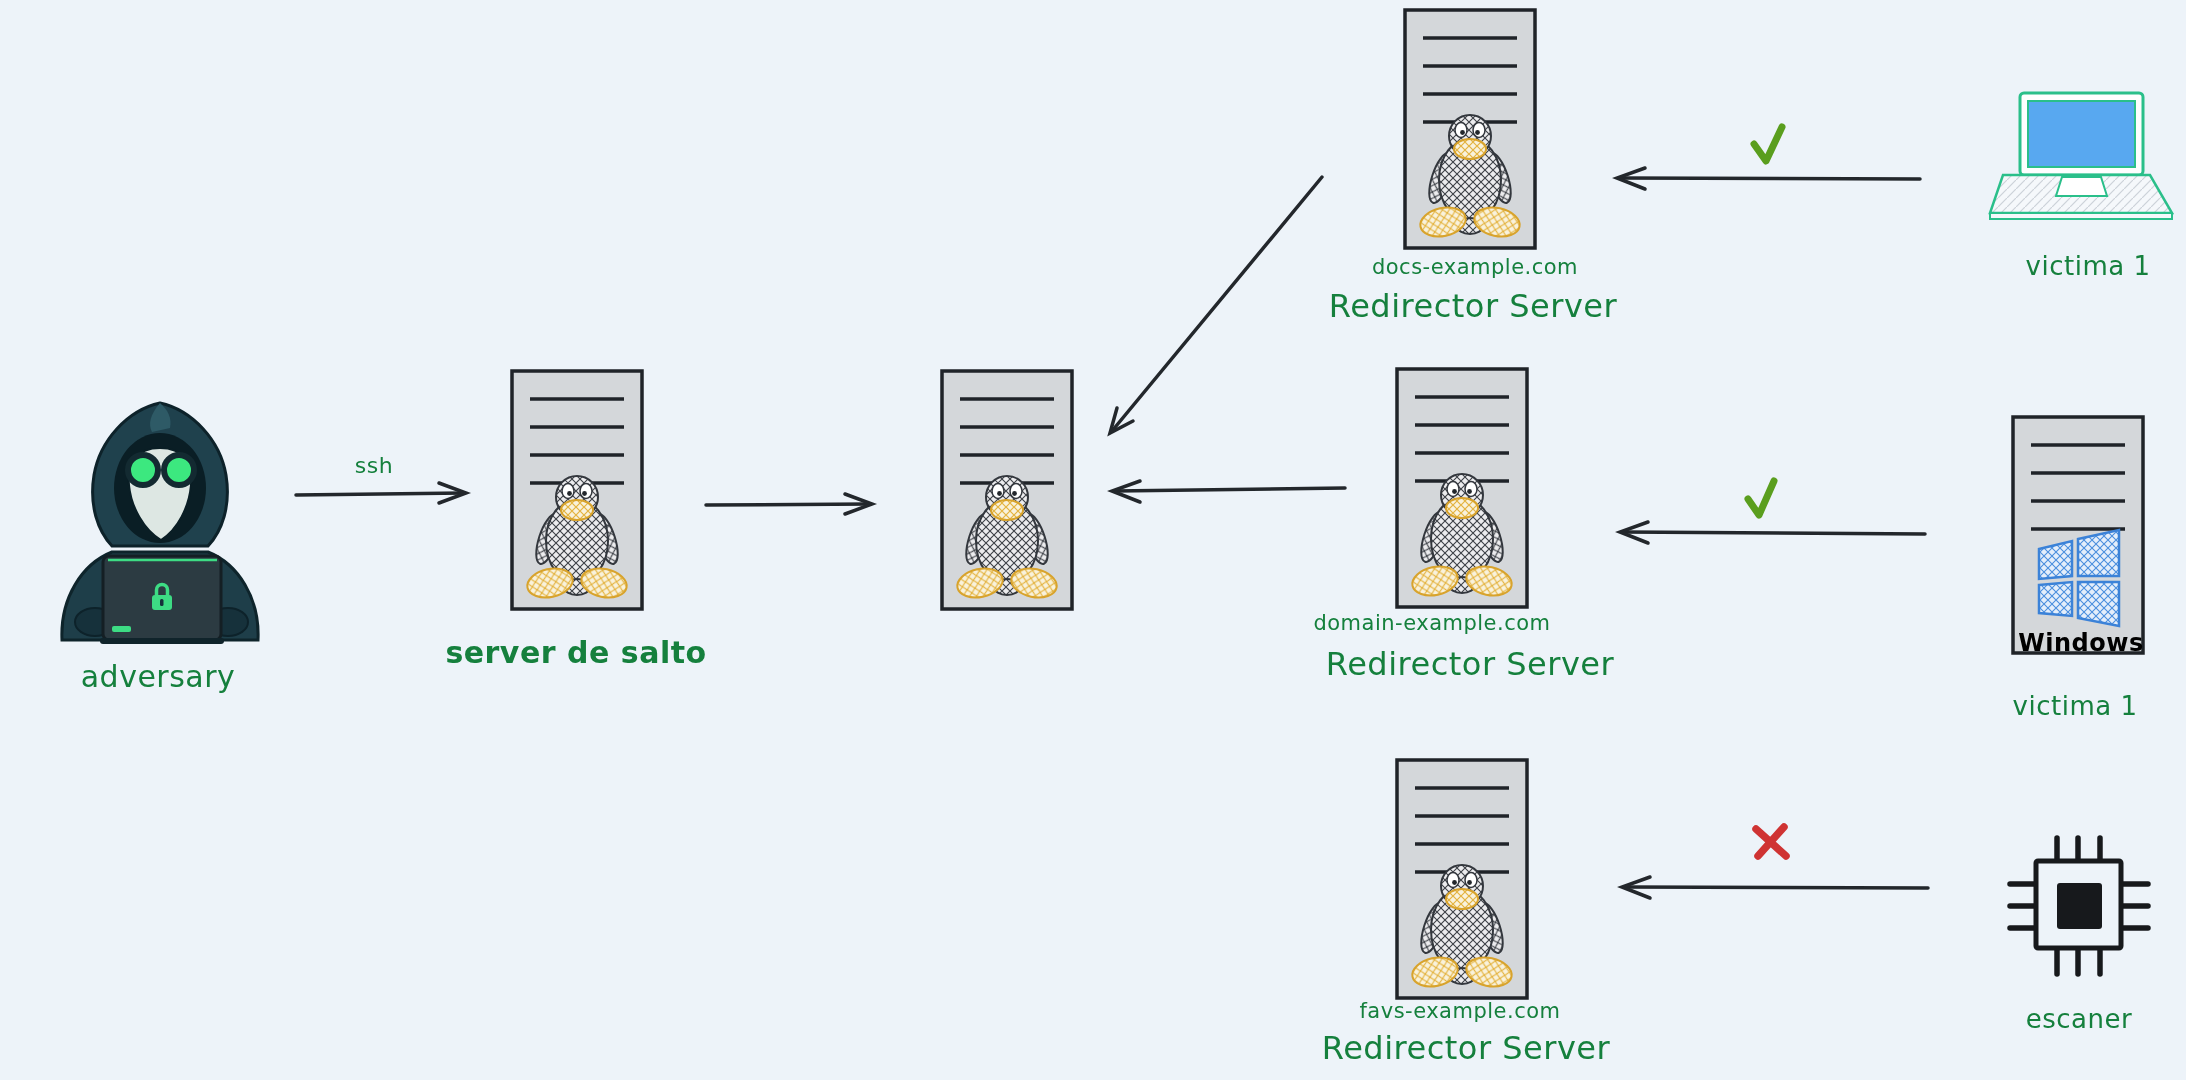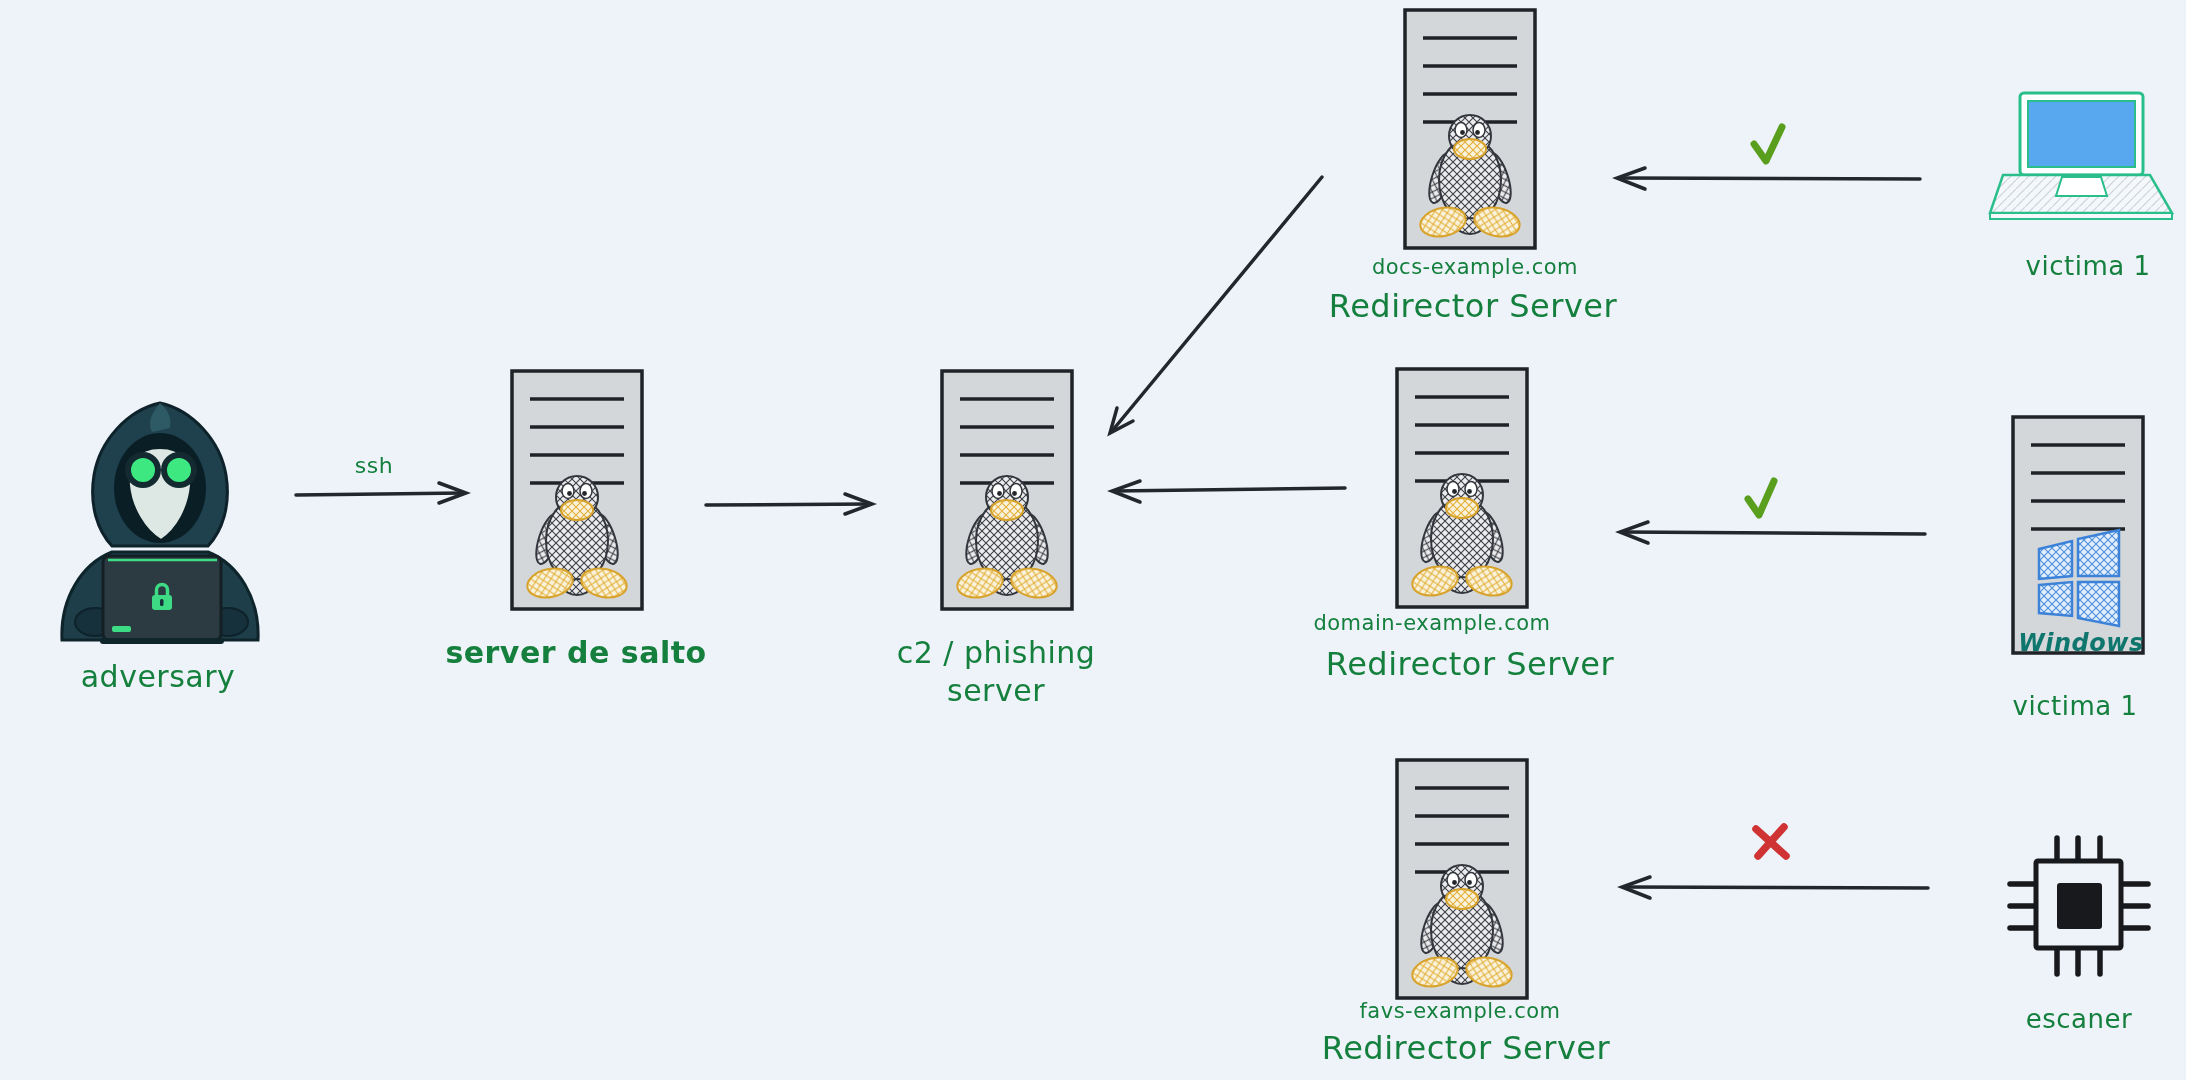--- a/index.html
+++ b/index.html
@@ -21,21 +21,21 @@
     text-align: center;
     line-height: 1.25;
     letter-spacing: 0.5px;
   }
   .lbl.small { font-size: 21px; }
   .lbl.big { font-size: 32px; }
   .lbl.node { font-size: 30px; }
   .lbl.mid { font-size: 26px; }
   .lbl.tiny { font-size: 22px; }
   .lbl.wrap { white-space: normal; width: 250px; }
-  .lbl.blue { color: #0f766e; font-size: 24px; font-style: italic; font-weight: bold; }
+  .lbl.blue { color: #000000; font-size: 24px; font-weight: bold; }
 </style>
 </head>
 <body>
 
 <div class="canvas">
 
 <svg width="2186" height="1080" viewBox="0 0 2186 1080">
   <defs>
     <pattern id="hatchDark" width="8" height="8" patternUnits="userSpaceOnUse">
       <rect width="8" height="8" fill="#ececee"></rect>
@@ -192,21 +192,20 @@
   </g>
   <g>
     <path d="M1756,829 L1786,856" stroke="#cf3333" stroke-width="7.5" stroke-linecap="round"></path>
     <path d="M1784,827 L1758,856" stroke="#cf3333" stroke-width="7.5" stroke-linecap="round"></path>
   </g>
 </svg>
 
 <div class="lbl node" style="left:158px; top:658px;">adversary</div>
 <div class="lbl tiny" style="left:374px; top:452px;">ssh</div>
 <div class="lbl node" style="left:576px; top:634px;font-weight:bold;">server de salto</div>
-<div class="lbl node wrap" style="left:996px; top:634px;">c2 / phishing server</div>
 
 <div class="lbl small" style="left:1475px; top:254px;">docs-example.com</div>
 <div class="lbl big" style="left:1473px; top:286px;">Redirector Server</div>
 
 <div class="lbl small" style="left:1432px; top:610px;">domain-example.com</div>
 <div class="lbl big" style="left:1470px; top:644px;">Redirector Server</div>
 
 <div class="lbl small" style="left:1460px; top:998px;">favs-example.com</div>
 <div class="lbl big" style="left:1466px; top:1028px;">Redirector Server</div>
 

